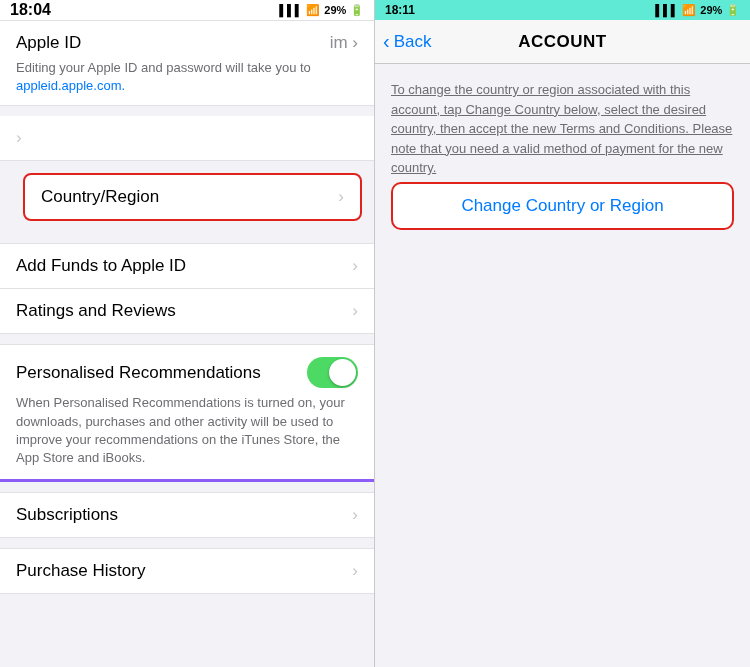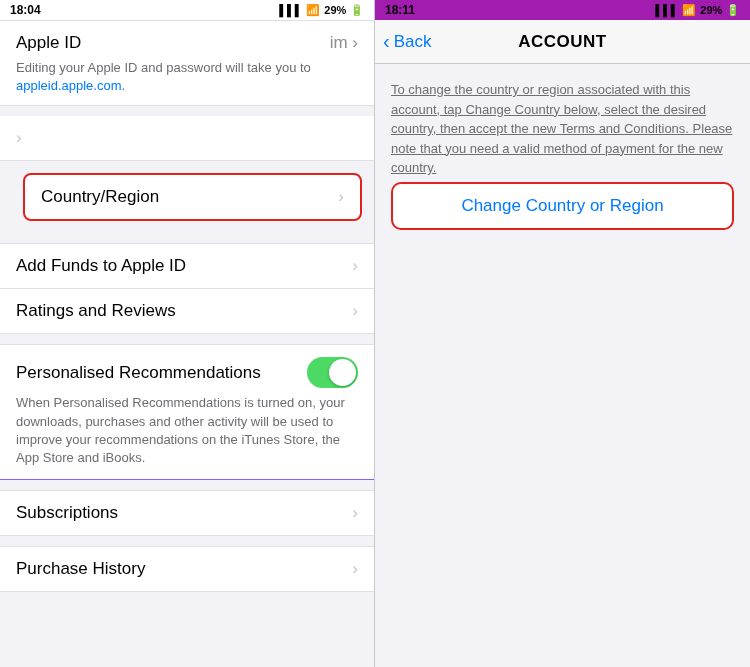--- a/index.html
+++ b/index.html
@@ -26,21 +26,21 @@
       height: 20px;
       background: #fff;
       display: flex;
       align-items: center;
       justify-content: space-between;
       padding: 0 10px;
       font-size: 12px;
       font-weight: 600;
     }
 
-    .status-bar .time { font-size: 12px; font-weight: 700; text-align: right; }
+    .status-bar .time { font-size: 16px; font-weight: 700; text-align: right; }
     .status-icons { display: flex; align-items: center; gap: 4px; font-size: 11px; }
 
     .nav-bar {
       height: 44px;
       background: #f7f7f7;
       border-bottom: 1px solid #c8c8cc;
       display: flex;
       align-items: center;
       justify-content: center;
       position: relative;
@@ -167,21 +167,21 @@
       border-radius: 50%;
       position: absolute;
       top: 2px;
       right: 2px;
       box-shadow: 0 1px 3px rgba(0,0,0,0.3);
     }
 
     .personalised-section {
       background: #fff;
       border-top: 1px solid #e0e0e5;
-      border-bottom: 1px solid #8b5cf6;
+      border-bottom: 3px solid #8b5cf6;
       padding: 12px 16px;
     }
 
     .personalised-header {
       display: flex;
       align-items: center;
       justify-content: space-between;
       margin-bottom: 6px;
     }
 
@@ -200,21 +200,21 @@
     .right-panel {
       width: 375px;
       height: 667px;
       background: #f2f2f7;
       display: flex;
       flex-direction: column;
     }
 
     .right-status-bar {
       height: 20px;
-      background: #a21caf;
+      background: #5eead4;
       display: flex;
       align-items: center;
       justify-content: space-between;
       padding: 0 10px;
       font-size: 12px;
       font-weight: 600;
     }
 
     .right-nav-bar {
       height: 44px;

